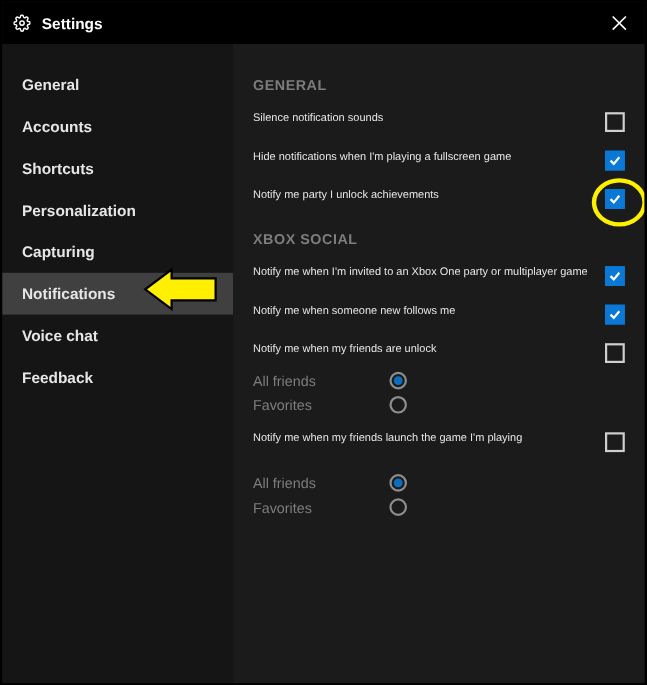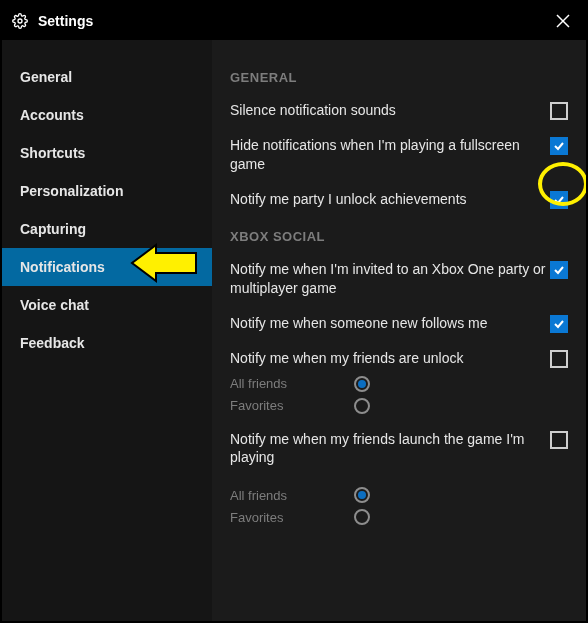--- a/index.html
+++ b/index.html
@@ -40,21 +40,21 @@
     padding-top: 18px;
   }
   .side-item {
     padding: 11px 18px;
     font-size: 14px;
     font-weight: 600;
     color: #e6e6e6;
     cursor: pointer;
   }
   .side-item.active {
-    background: #0369a1;
+    background: #404040;
   }
   .content {
     flex: 1;
     background: #1b1b1b;
     padding: 22px 18px 18px 18px;
     overflow: hidden;
     position: relative;
   }
   .section-head {
     color: #7d7d7d;
@@ -64,21 +64,21 @@
     margin-bottom: 16px;
     margin-top: 8px;
   }
   .row {
     display: flex;
     align-items: flex-start;
     margin-bottom: 16px;
   }
   .row .label {
     flex: 1;
-    font-size: 14px;
+    font-size: 10px;
     color: #e6e6e6;
     line-height: 1.35;
     padding-right: 3px;
   }
   .chk {
     width: 18px; height: 18px;
     border: 2px solid #cfcfcf;
     display:flex; align-items:center; justify-content:center;
     flex: none;
     margin-top: 1px;

